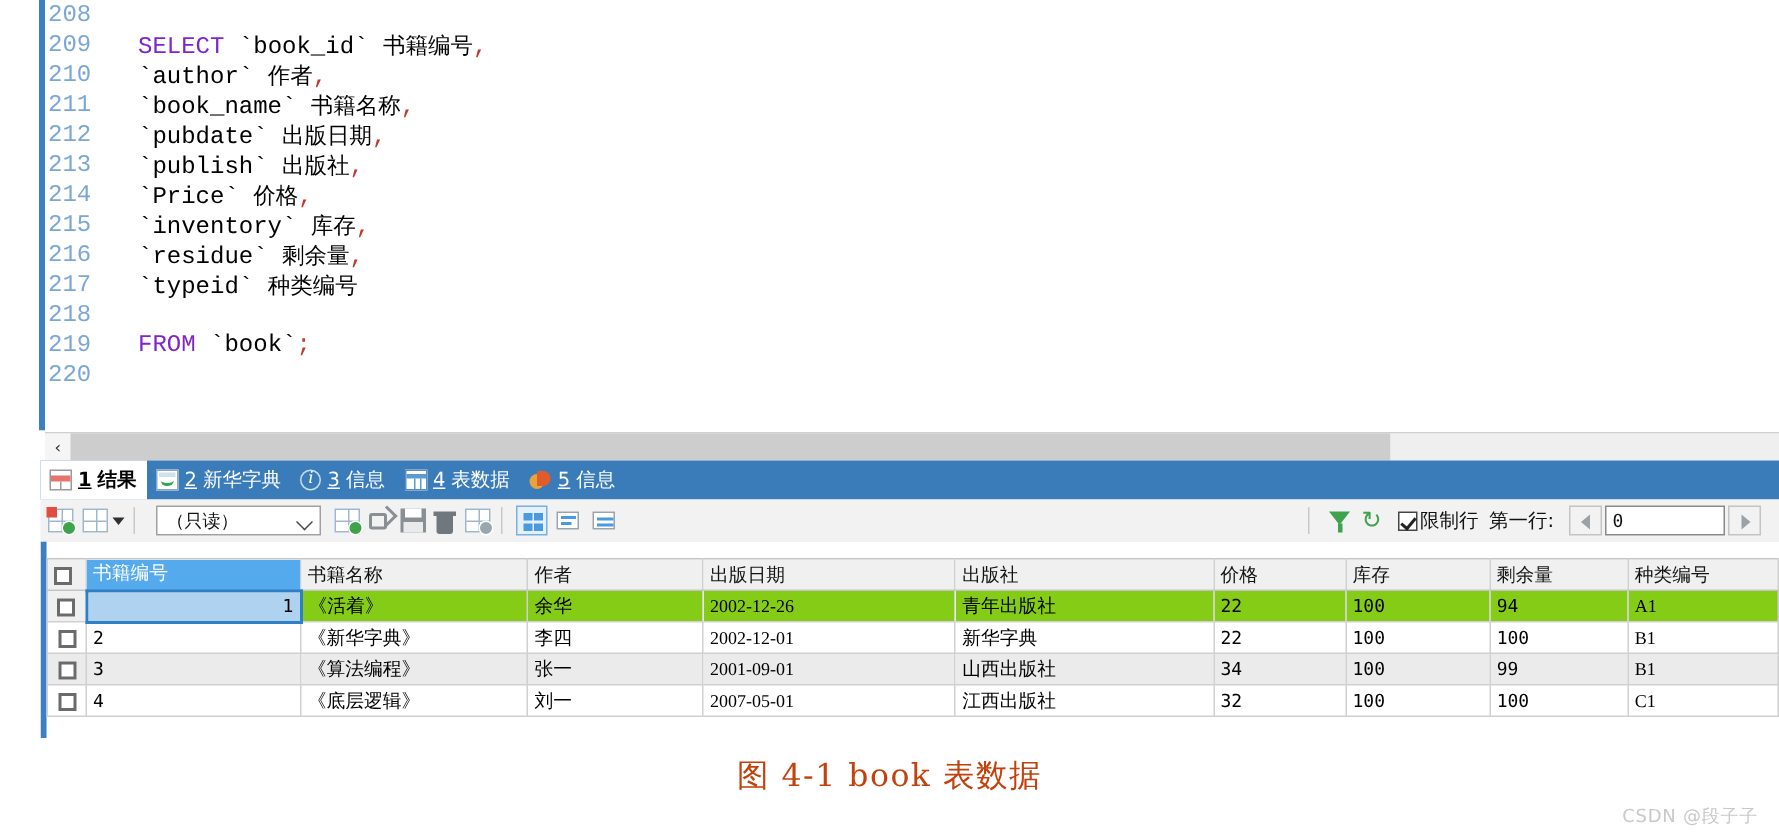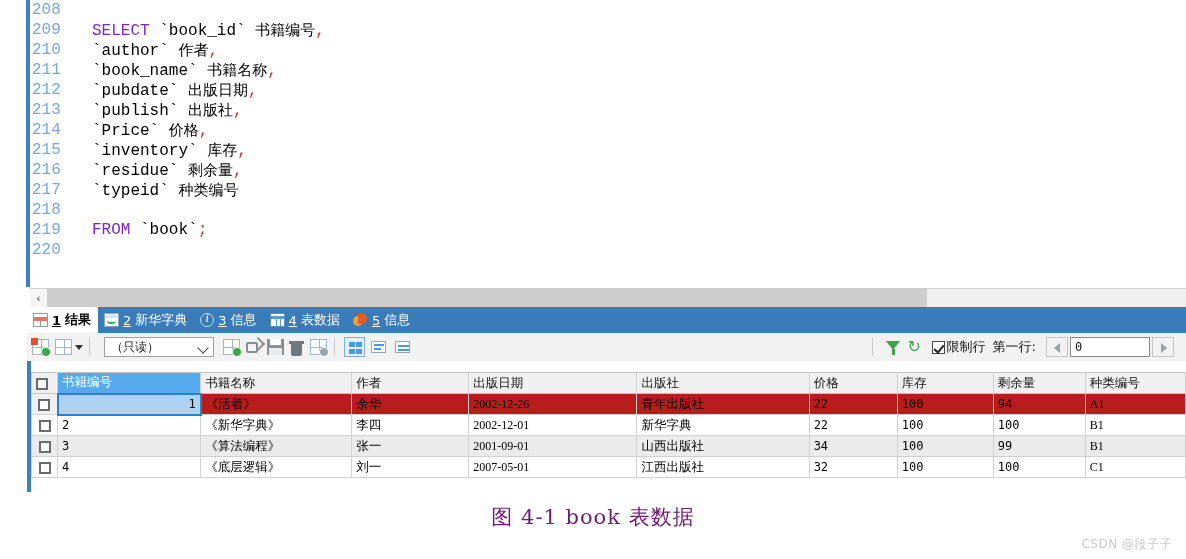--- a/index.html
+++ b/index.html
@@ -461,41 +461,41 @@
   .cb {
     width: 12px; height: 12px;
     border: 2px solid #6b6b6b;
     background: #ffffff;
     display: inline-block;
     box-sizing: border-box;
     vertical-align: middle;
   }
   tr.r-odd td { background: #ffffff; }
   tr.r-even td { background: #ebebeb; }
-  tr.r-sel td { background: #b91c1c; }
+  tr.r-sel td { background: #84cc16; }
   tr.r-sel td.cbcol { background: #f0f0f0; }
   td.num { text-align: left; font-family: "DejaVu Sans Mono", monospace; font-size: 12px;}
   td.mono { font-family: Liberation Serif, serif; font-size: 12px; }
   td.idcell-sel {
     background: #aed2f0 !important;
     border: 2px solid #2e7fc4 !important;
     text-align: right;
     font-family: "DejaVu Sans Mono", monospace;
     font-size: 12px;
   }
 
   
   .caption {
     position: absolute;
     left: 0; top: 503px;
     width: 1186px;
     text-align: center;
     font-family: "DejaVu Serif", serif;
     font-size: 21px;
-    color: #701a75;
+    color: #c2410c;
     letter-spacing: 1px;
   }
   .watermark {
     position: absolute;
     right: 14px; bottom: 6px;
     font-family: "DejaVu Sans", sans-serif;
     font-size: 12px;
     color: #c9c9c9;
     letter-spacing: 0.5px;
   }

